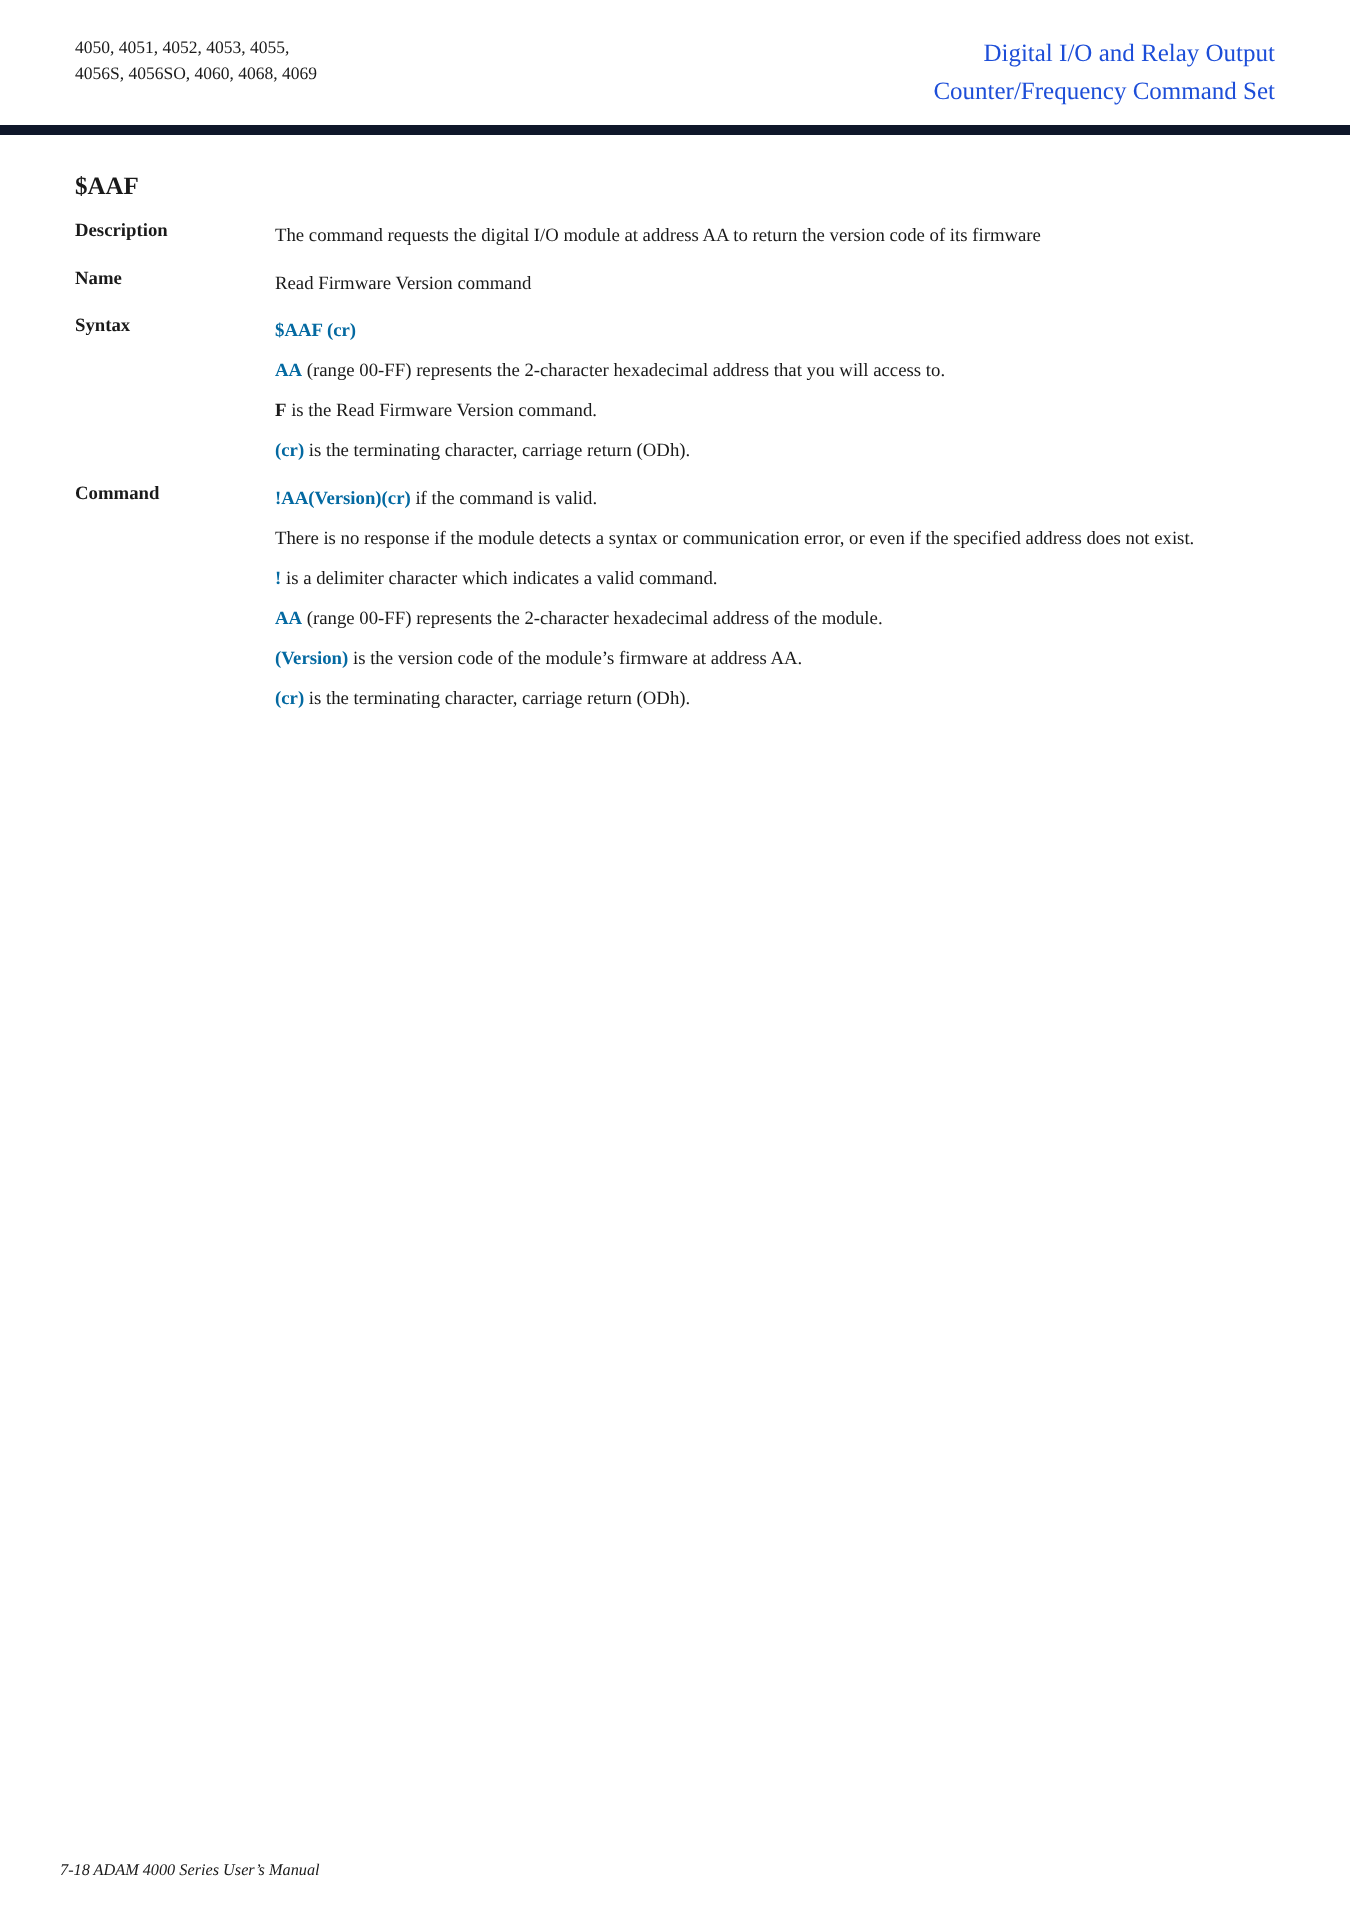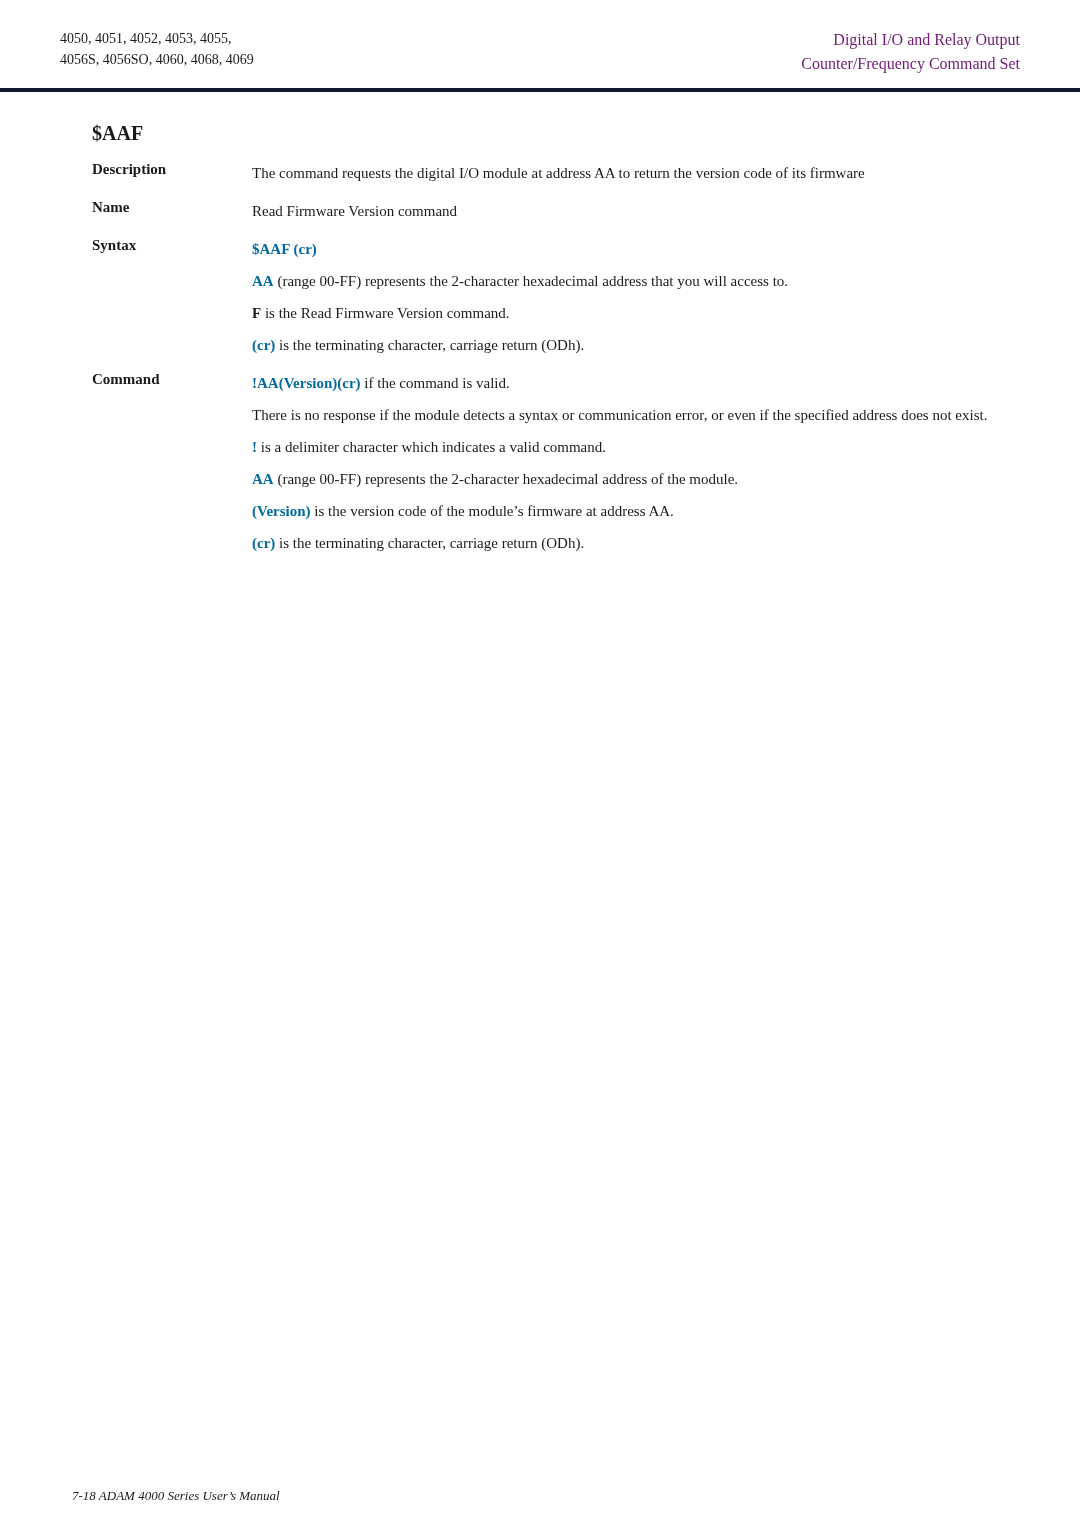--- a/index.html
+++ b/index.html
@@ -24,40 +24,40 @@
       padding: 0;
       position: relative;
     }
 
     
     .header {
       display: flex;
       justify-content: space-between;
       align-items: flex-start;
       padding: 28px 60px 12px 60px;
-      border-bottom: 4px solid #0f172a;
+      border-bottom: 8px solid #0f172a;
       margin-bottom: 30px;
     }
 
     .header-left {
       font-size: 14px;
       color: #1a1a1a;
       line-height: 1.5;
     }
 
     .header-right {
-      font-size: 16px;
-      color: #701a75;
+      font-size: 20px;
+      color: #1d4ed8;
       text-align: right;
       line-height: 1.5;
     }
 
     
     .content {
-      padding: 0 60px 60px 92px;
+      padding: 0 60px 60px 60px;
       margin-top: 12px;
     }
 
     
     .section-title {
       font-size: 20px;
       font-weight: bold;
       margin-bottom: 16px;
       color: #1a1a1a;
     }
@@ -105,21 +105,21 @@
 
     
     .bold {
       font-weight: bold;
     }
 
     
     .footer {
       position: absolute;
       bottom: 30px;
-      left: 72px;
+      left: 48px;
       font-size: 13px;
       font-style: italic;
       color: #1a1a1a;
     }
   </style>
 </head>
 <body>
 
 <div class="page">
 

